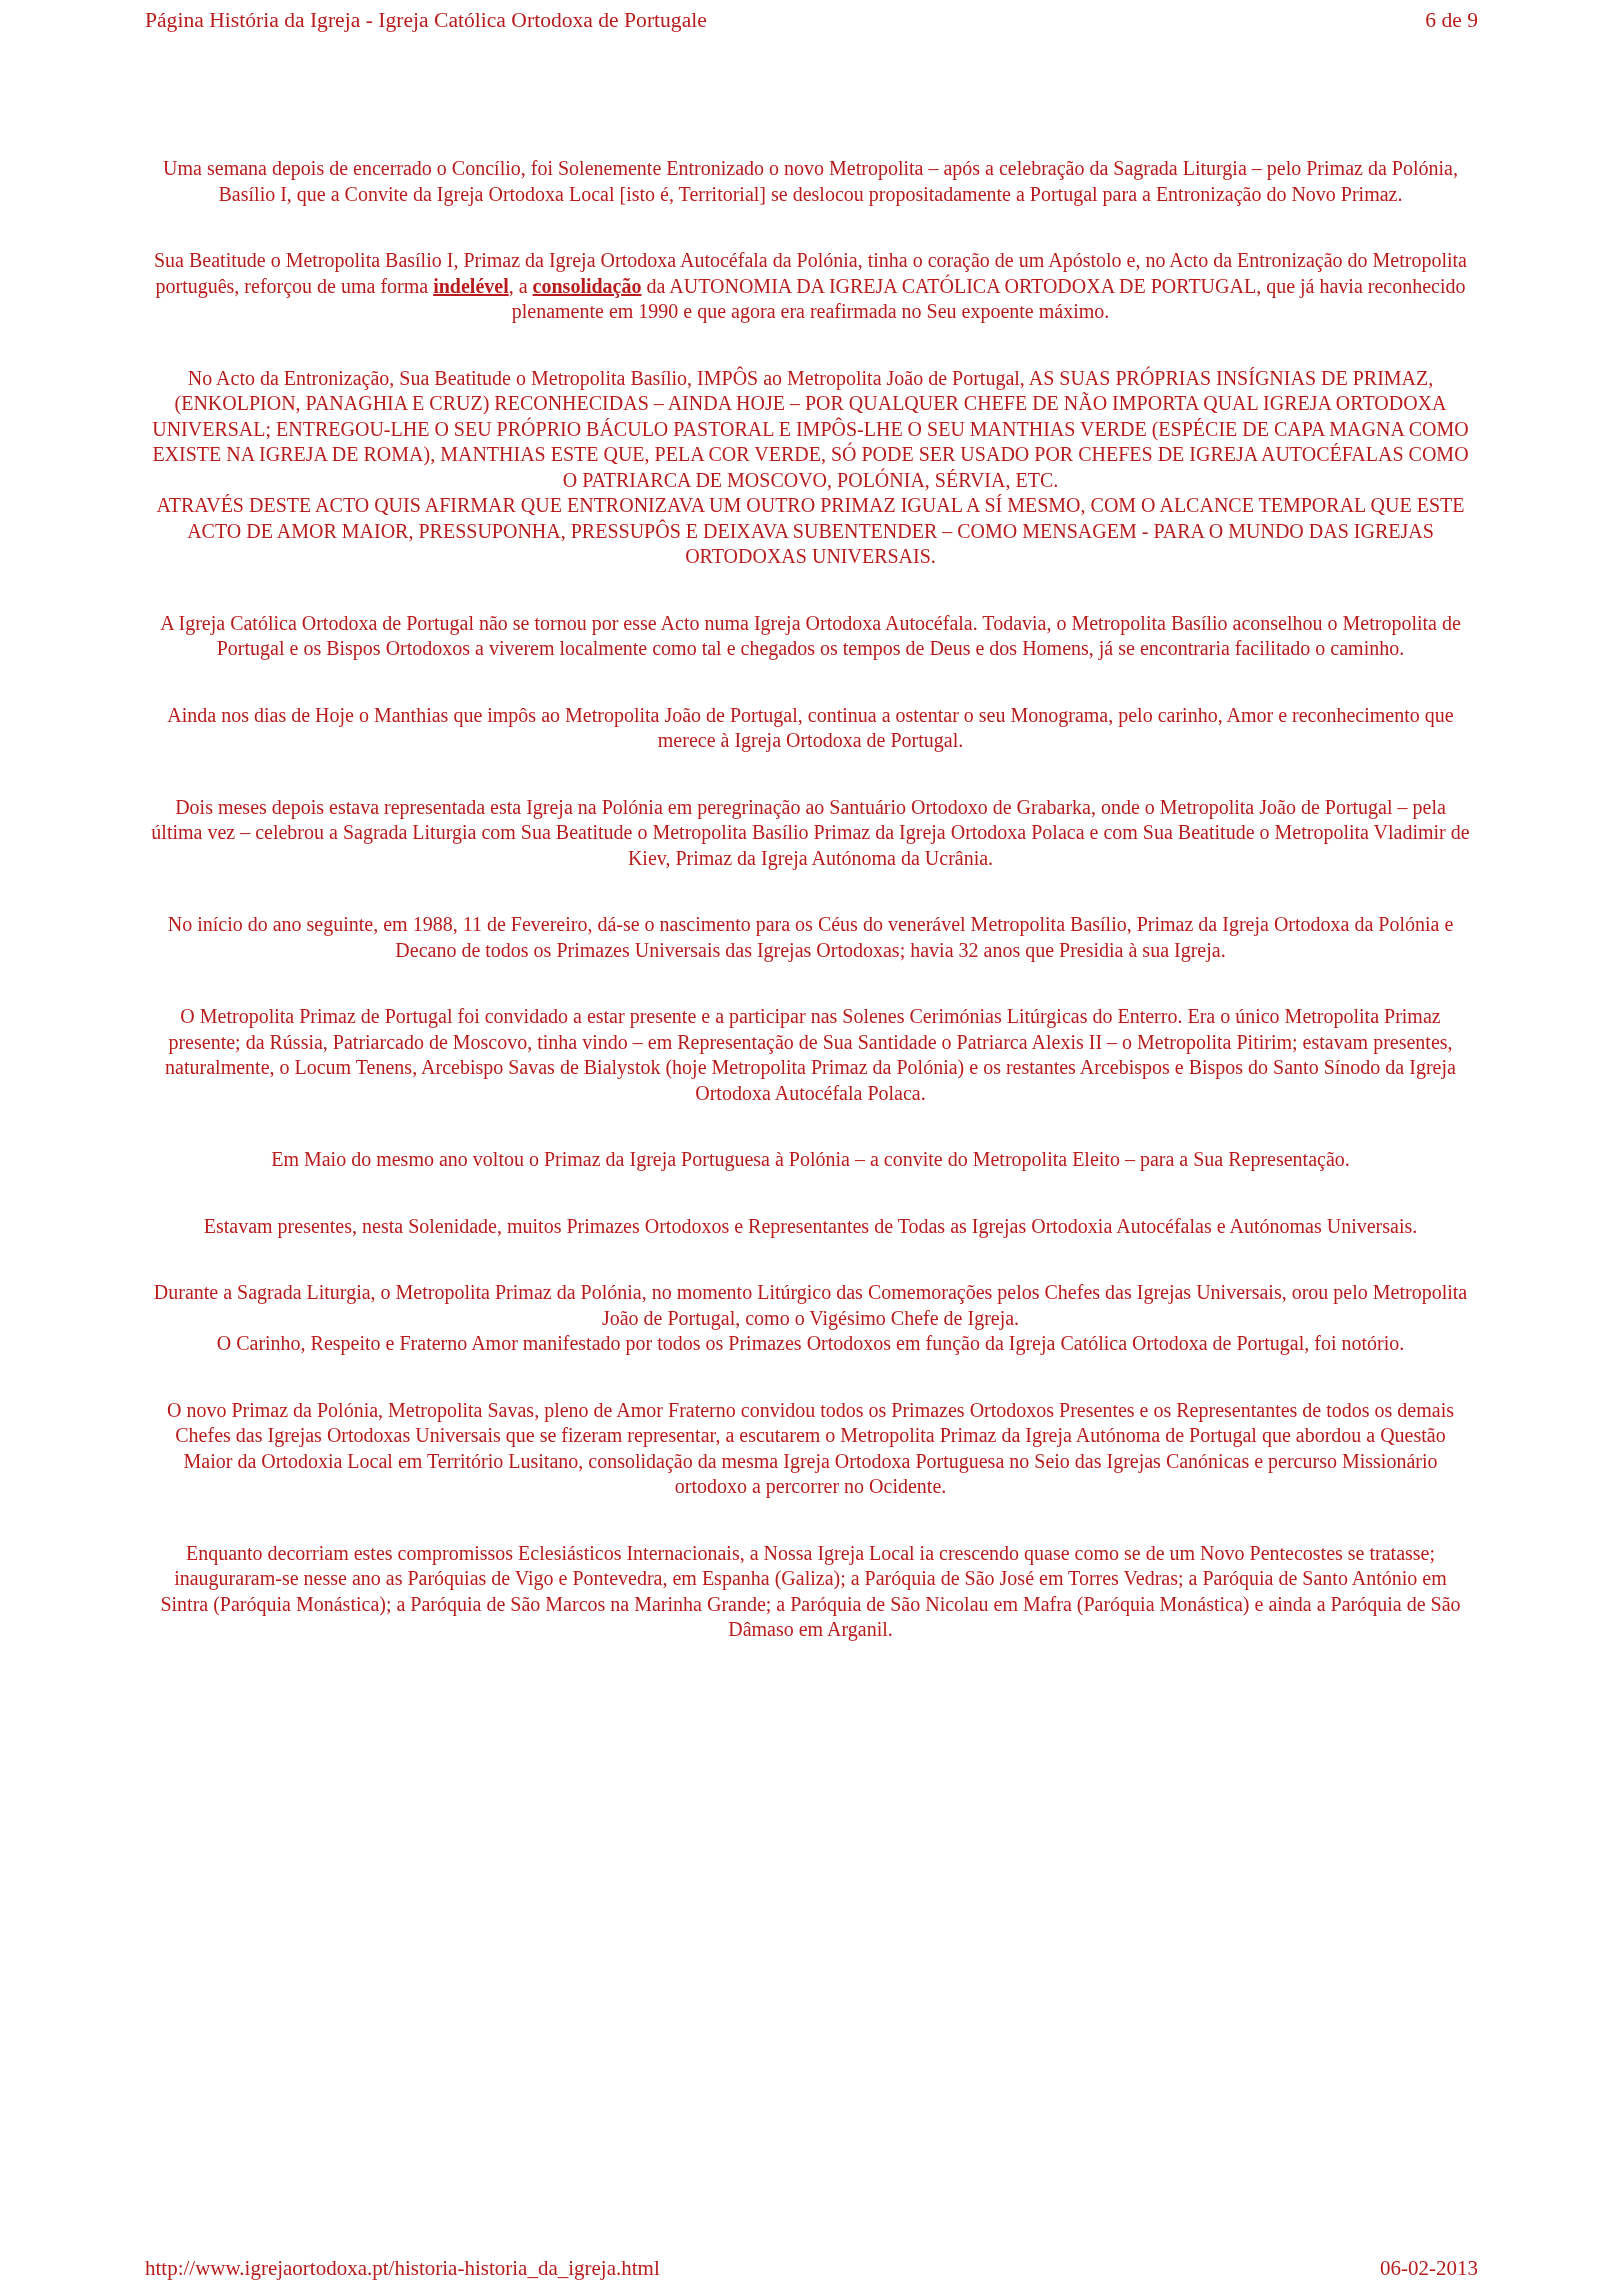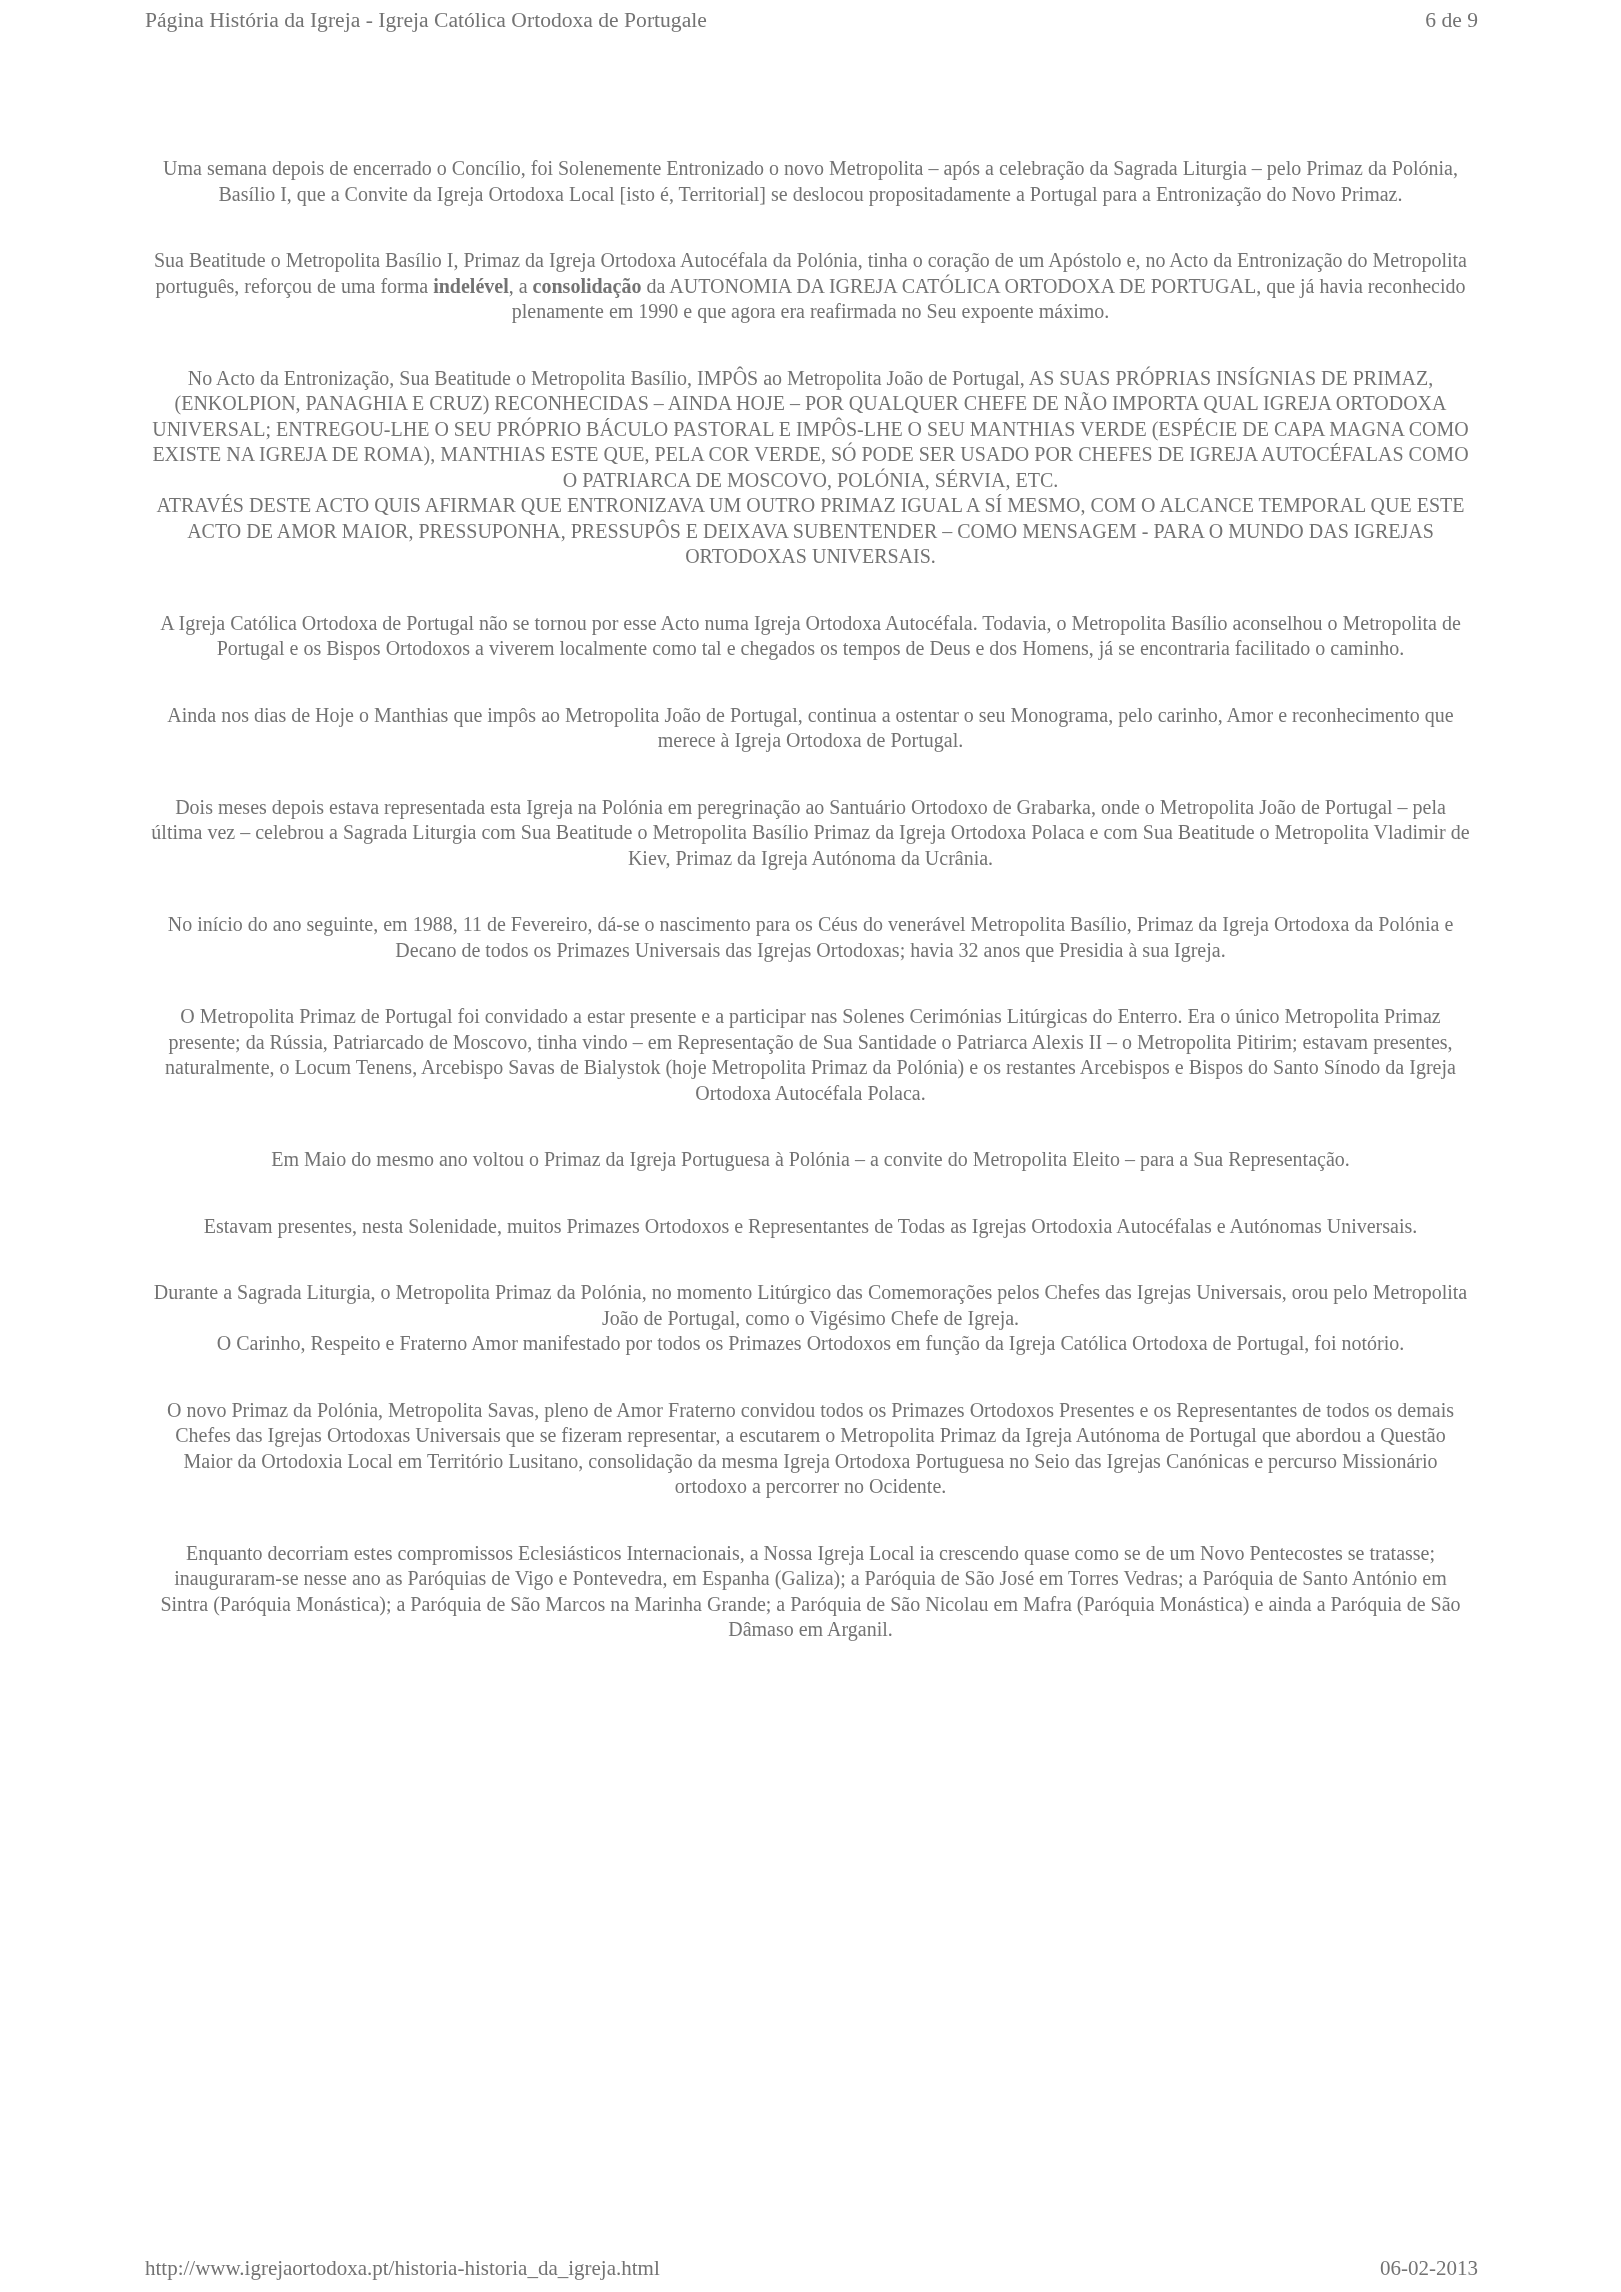--- a/index.html
+++ b/index.html
@@ -1,21 +1,21 @@
 <!DOCTYPE html>
 <html><head>
 <meta charset="utf-8">
 <style>
   html, body { margin: 0; padding: 0; background: #ffffff; }
   .page {
     position: relative;
     width: 1621px;
     height: 2293px;
     background: #ffffff;
-    color: #737373;
+    color: #b91c1c;
     font-family: "Liberation Serif", "DejaVu Serif", serif;
     overflow: hidden;
   }
   .header {
     position: absolute;
     top: 7.8px;
     left: 145px;
     right: 143px;
     display: flex;
     justify-content: space-between;
@@ -30,21 +30,21 @@
     right: 149px;
     text-align: center;
     font-size: 20px;
     line-height: 25.5px;
   }
   p.para {
     margin: 14px 0 41px 0;
     white-space: pre-line;
   }
   .b { font-weight: bold; }
-  .u { }
+  .u { text-decoration: underline; }
   .footer {
     position: absolute;
     left: 145px;
     right: 143px;
     bottom: 11.8px;
     display: flex;
     justify-content: space-between;
     align-items: baseline;
     font-size: 21px;
     white-space: nowrap;

